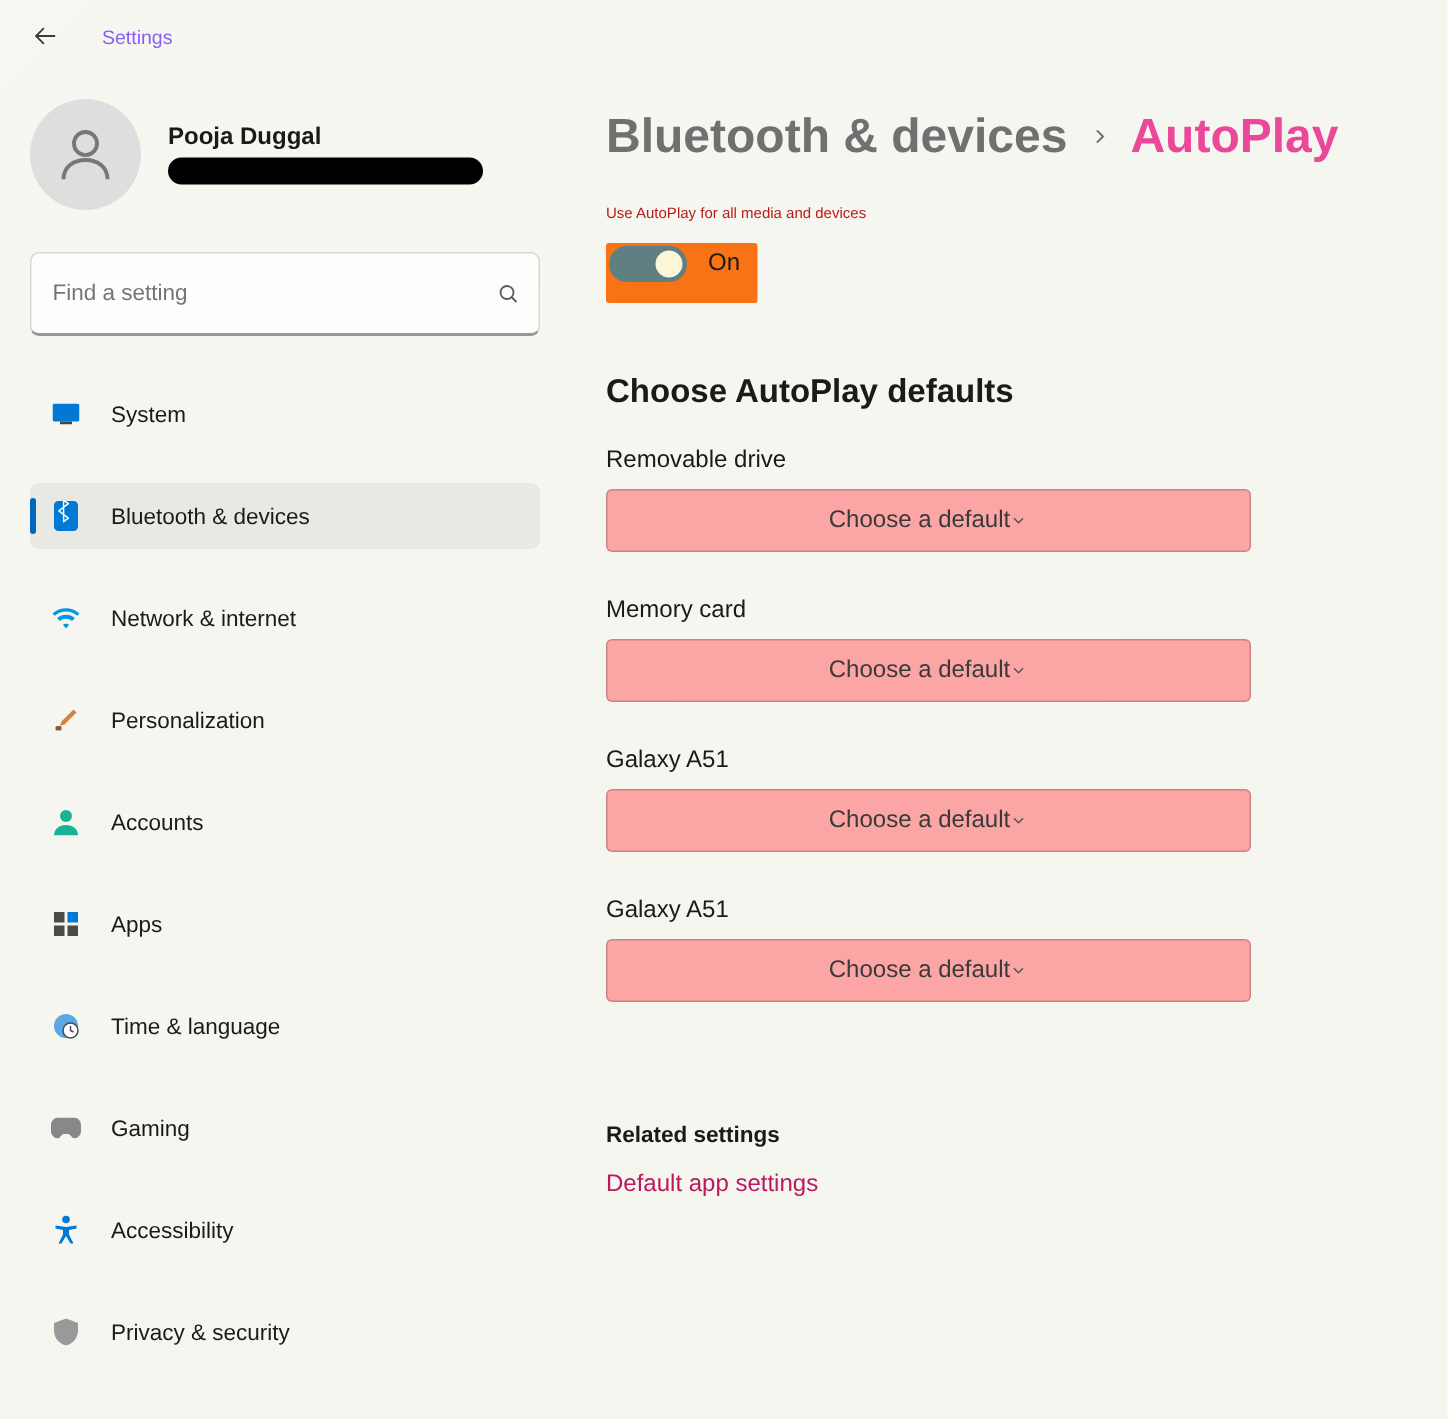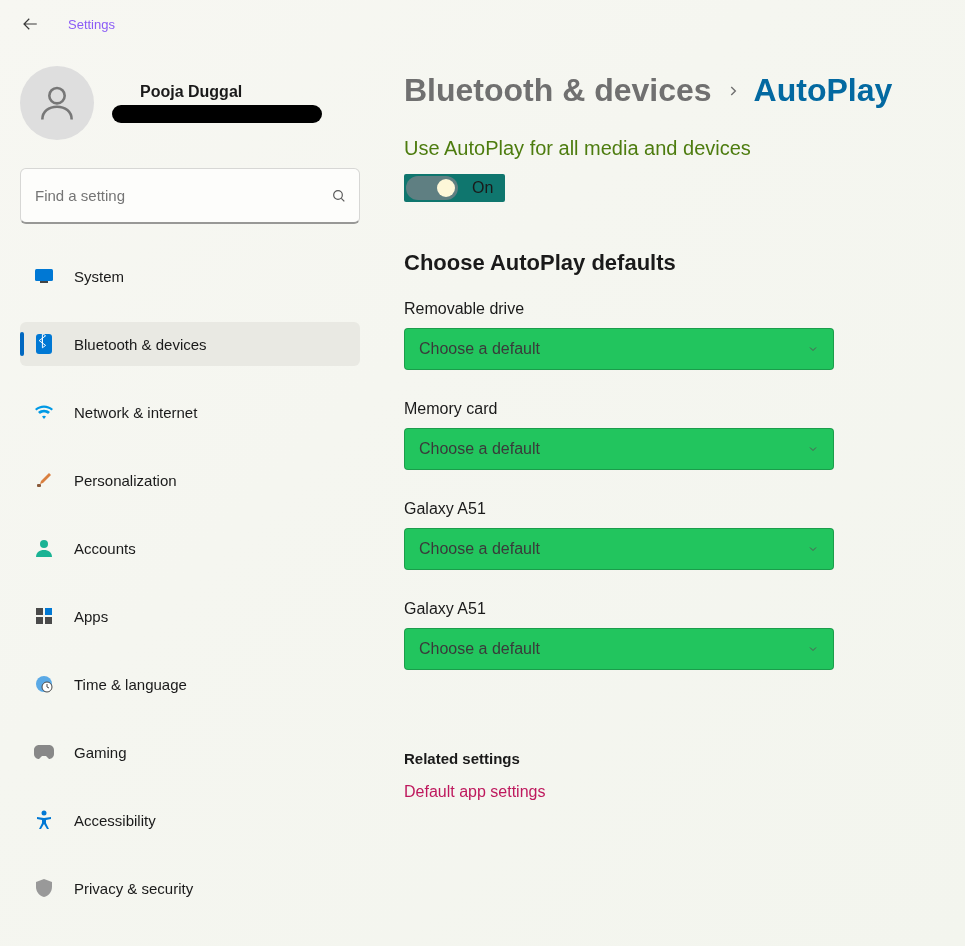--- a/index.html
+++ b/index.html
@@ -29,21 +29,21 @@
     padding: 18px 20px 0 20px;
   }
   .user-block {
     display: flex; align-items: center; gap: 18px; margin-bottom: 28px;
   }
   .avatar {
     width: 74px; height: 74px; border-radius: 50%;
     background: #dedede; display: flex; align-items: center; justify-content: center;
   }
   .user-meta { display: flex; flex-direction: column; gap: 4px; }
-  .user-name { font-size: 16px; font-weight: 600; margin-left: 28px; }
+  .user-name { font-size: 16px; font-weight: 600; }
   .redact {
     width: 210px; height: 18px; background: #000; border-radius: 10px;
   }
   .search-box {
     position: relative; margin-bottom: 30px;
   }
   .search-input {
     width: 100%; height: 56px; padding: 0 40px 0 14px;
     border: 1px solid rgba(0,0,0,0.15); border-bottom: 2px solid rgba(0,0,0,0.4);
     border-radius: 6px; font-size: 15px; background: #fdfdfb;
@@ -67,44 +67,44 @@
   .nav-icon { width: 20px; height: 20px; display: flex; align-items: center; justify-content: center; }
   .main {
     flex: 1; padding: 24px 40px 0 24px;
   }
   .breadcrumb {
     display: flex; align-items: center; gap: 14px; margin-bottom: 28px;
     flex-wrap: wrap;
   }
   .crumb-parent { font-size: 32px; font-weight: 600; color: #707070; }
   .crumb-sep { color: #707070; display:flex; align-items:center;}
-  .crumb-current { font-size: 32px; font-weight: 600; color: #0369a1; }
+  .crumb-current { font-size: 32px; font-weight: 600; color: #ec4899; }
   .toggle-section { margin-bottom: 46px; }
-  .toggle-label { font-size: 20px; color: #4d7c0f; margin-bottom: 14px; }
+  .toggle-label { font-size: 10px; color: #b91c1c; margin-bottom: 14px; }
   .toggle-row {
     display: inline-flex; align-items: center; gap: 14px;
-    background: #0f766e; padding: 2px 12px 2px 2px; border-radius: 2px; text-align: right;
+    background: #f97316; padding: 2px 12px 14px 2px; border-radius: 2px; text-align: right;
   }
   .toggle {
     width: 52px; height: 24px; border-radius: 12px; background: #5f7f82;
     position: relative; cursor: pointer;
   }
   .toggle .knob {
     position: absolute; top: 3px; right: 3px; width: 18px; height: 18px;
     border-radius: 50%; background: #fdf7d8;
   }
   .toggle-state { font-size: 16px; }
   .section-heading { font-size: 22px; font-weight: 600; margin-bottom: 24px; }
   .defaults-list { display: flex; flex-direction: column; gap: 30px; width: 430px; margin-bottom: 80px;}
   .default-item { display: flex; flex-direction: column; gap: 10px; }
   .default-label { font-size: 16px; }
   .select {
     height: 42px; border: 1px solid rgba(0,0,0,0.2); border-radius: 4px;
-    display: flex; align-items: center; justify-content: space-between;
-    padding: 0 14px; font-size: 16px; background: #22c55e; cursor: pointer;
+    display: flex; align-items: center; justify-content: center;
+    padding: 0 14px; font-size: 16px; background: #fca5a5; cursor: pointer;
     color: #3a3a3a;
   }
   .related-heading { font-size: 15px; font-weight: 600; margin-bottom: 16px;}
   .link { color: #be185d; font-size: 16px; cursor: pointer; }
 </style>
 </head>
 <body>
 
 <div class="top-bar">
   <div class="back-btn">

